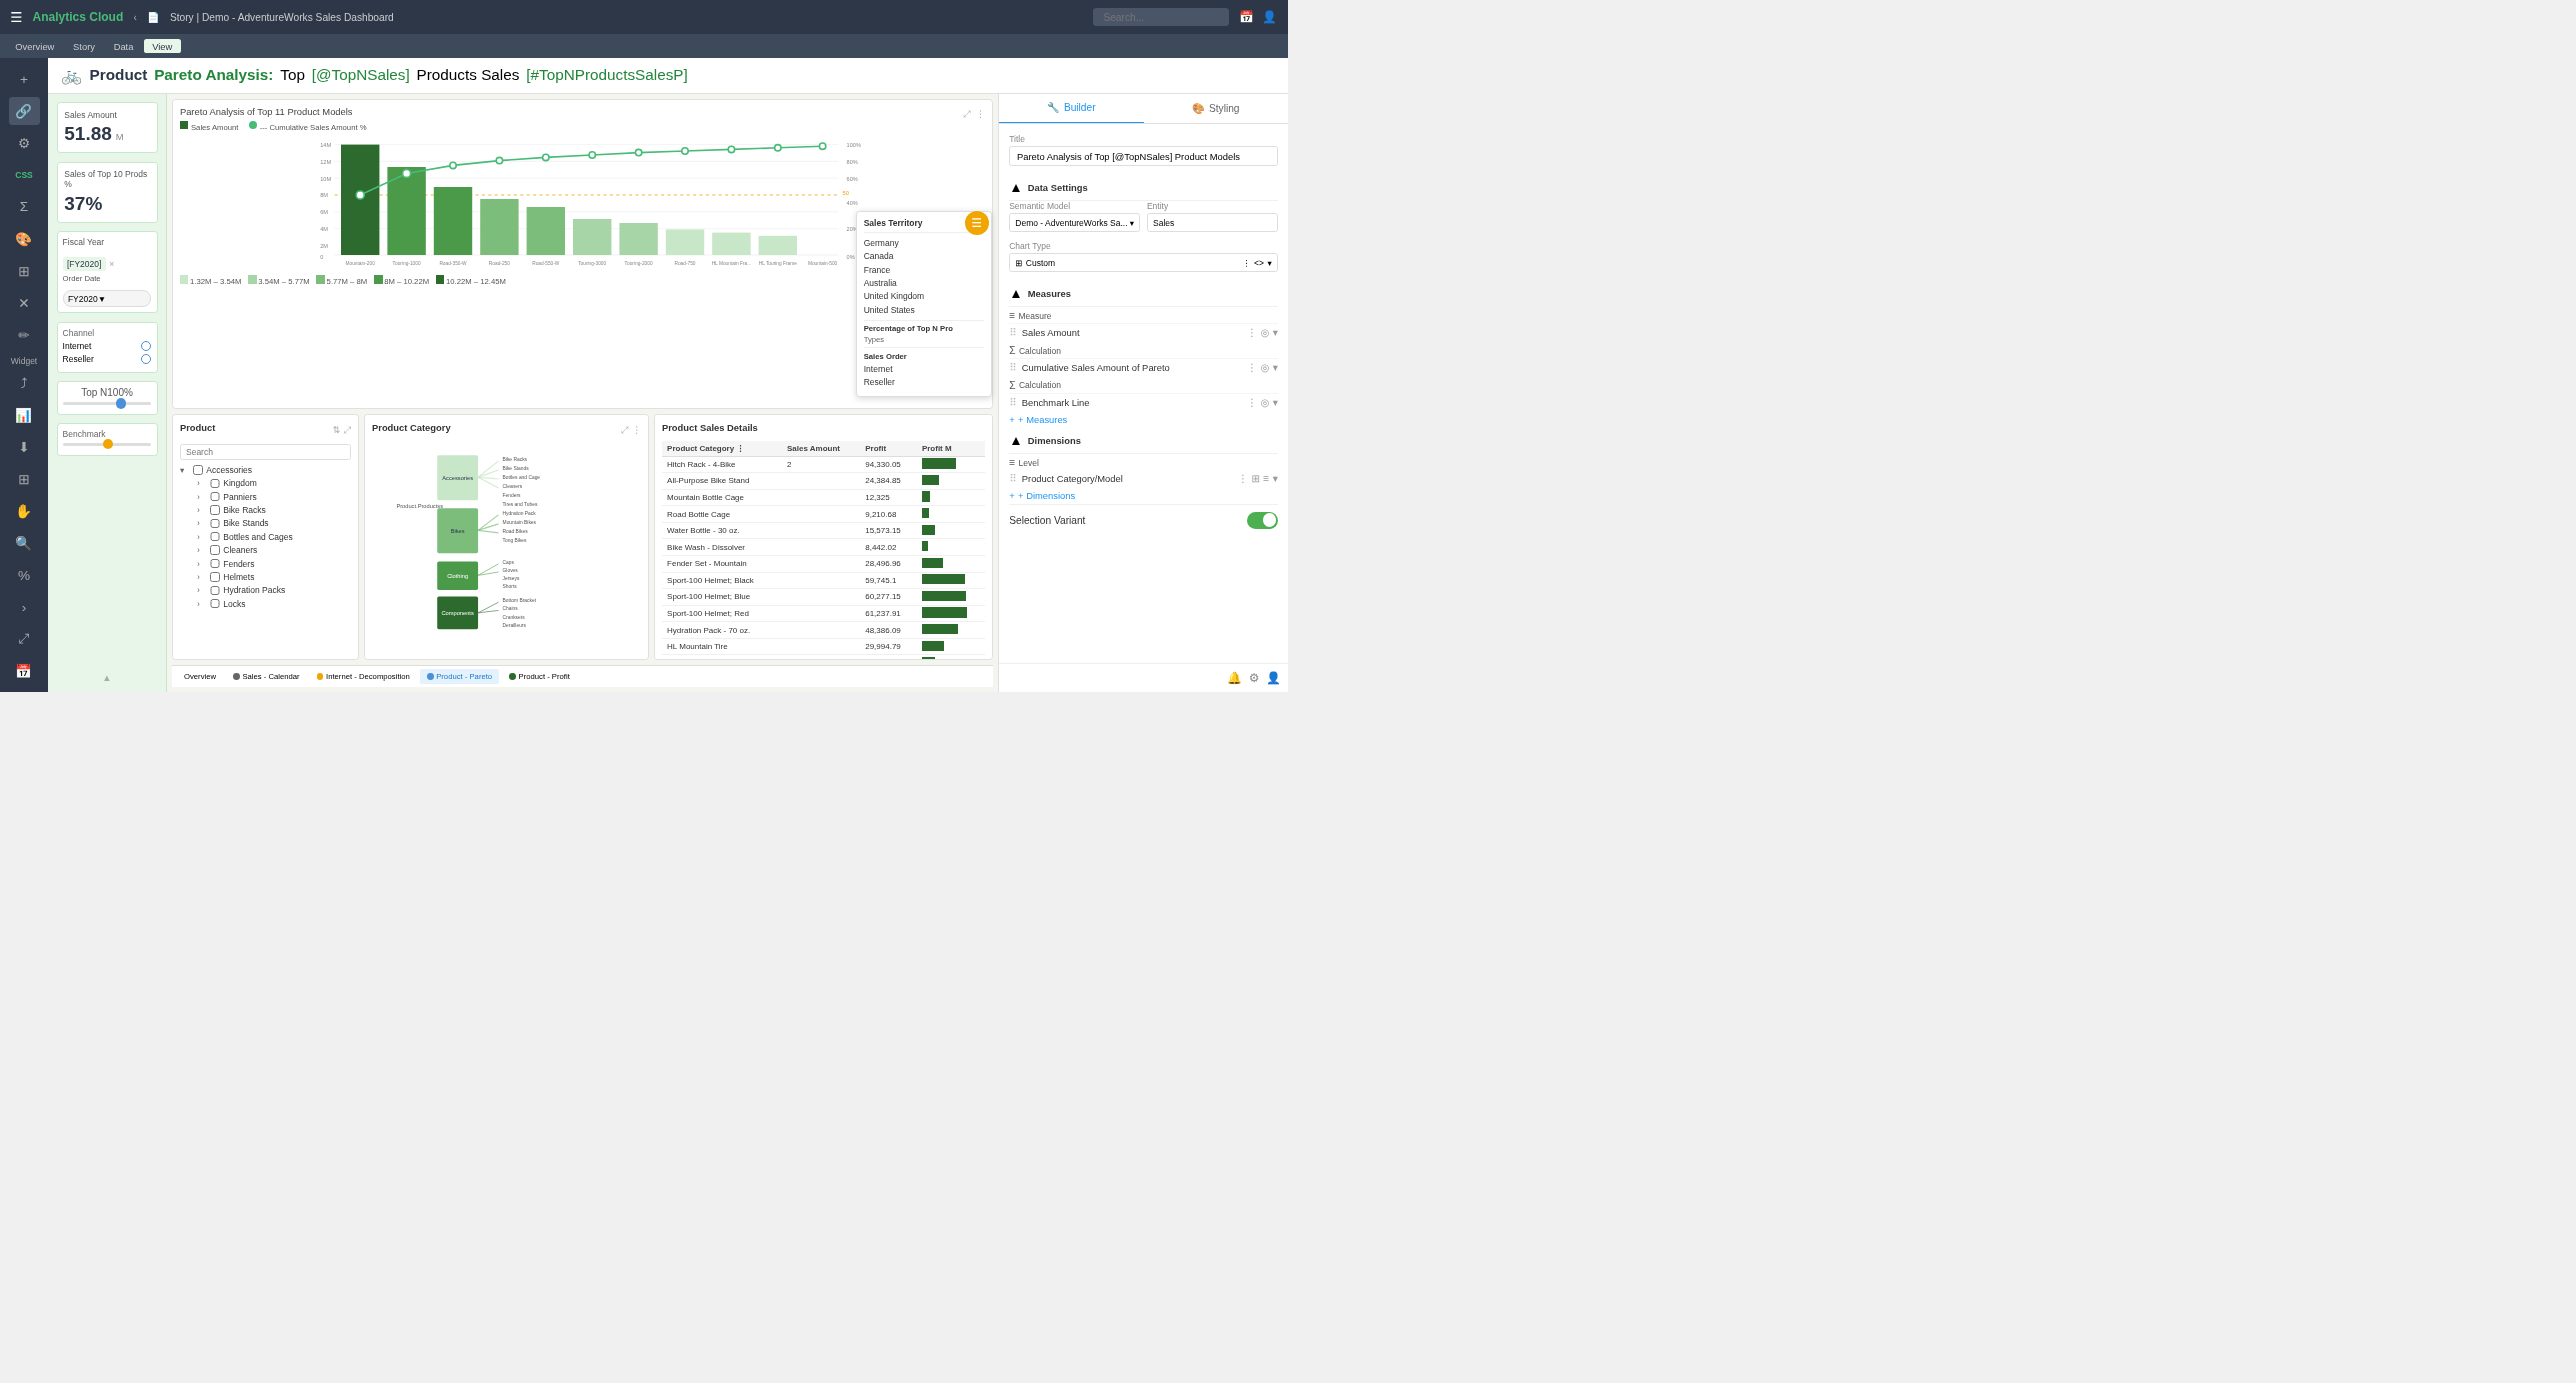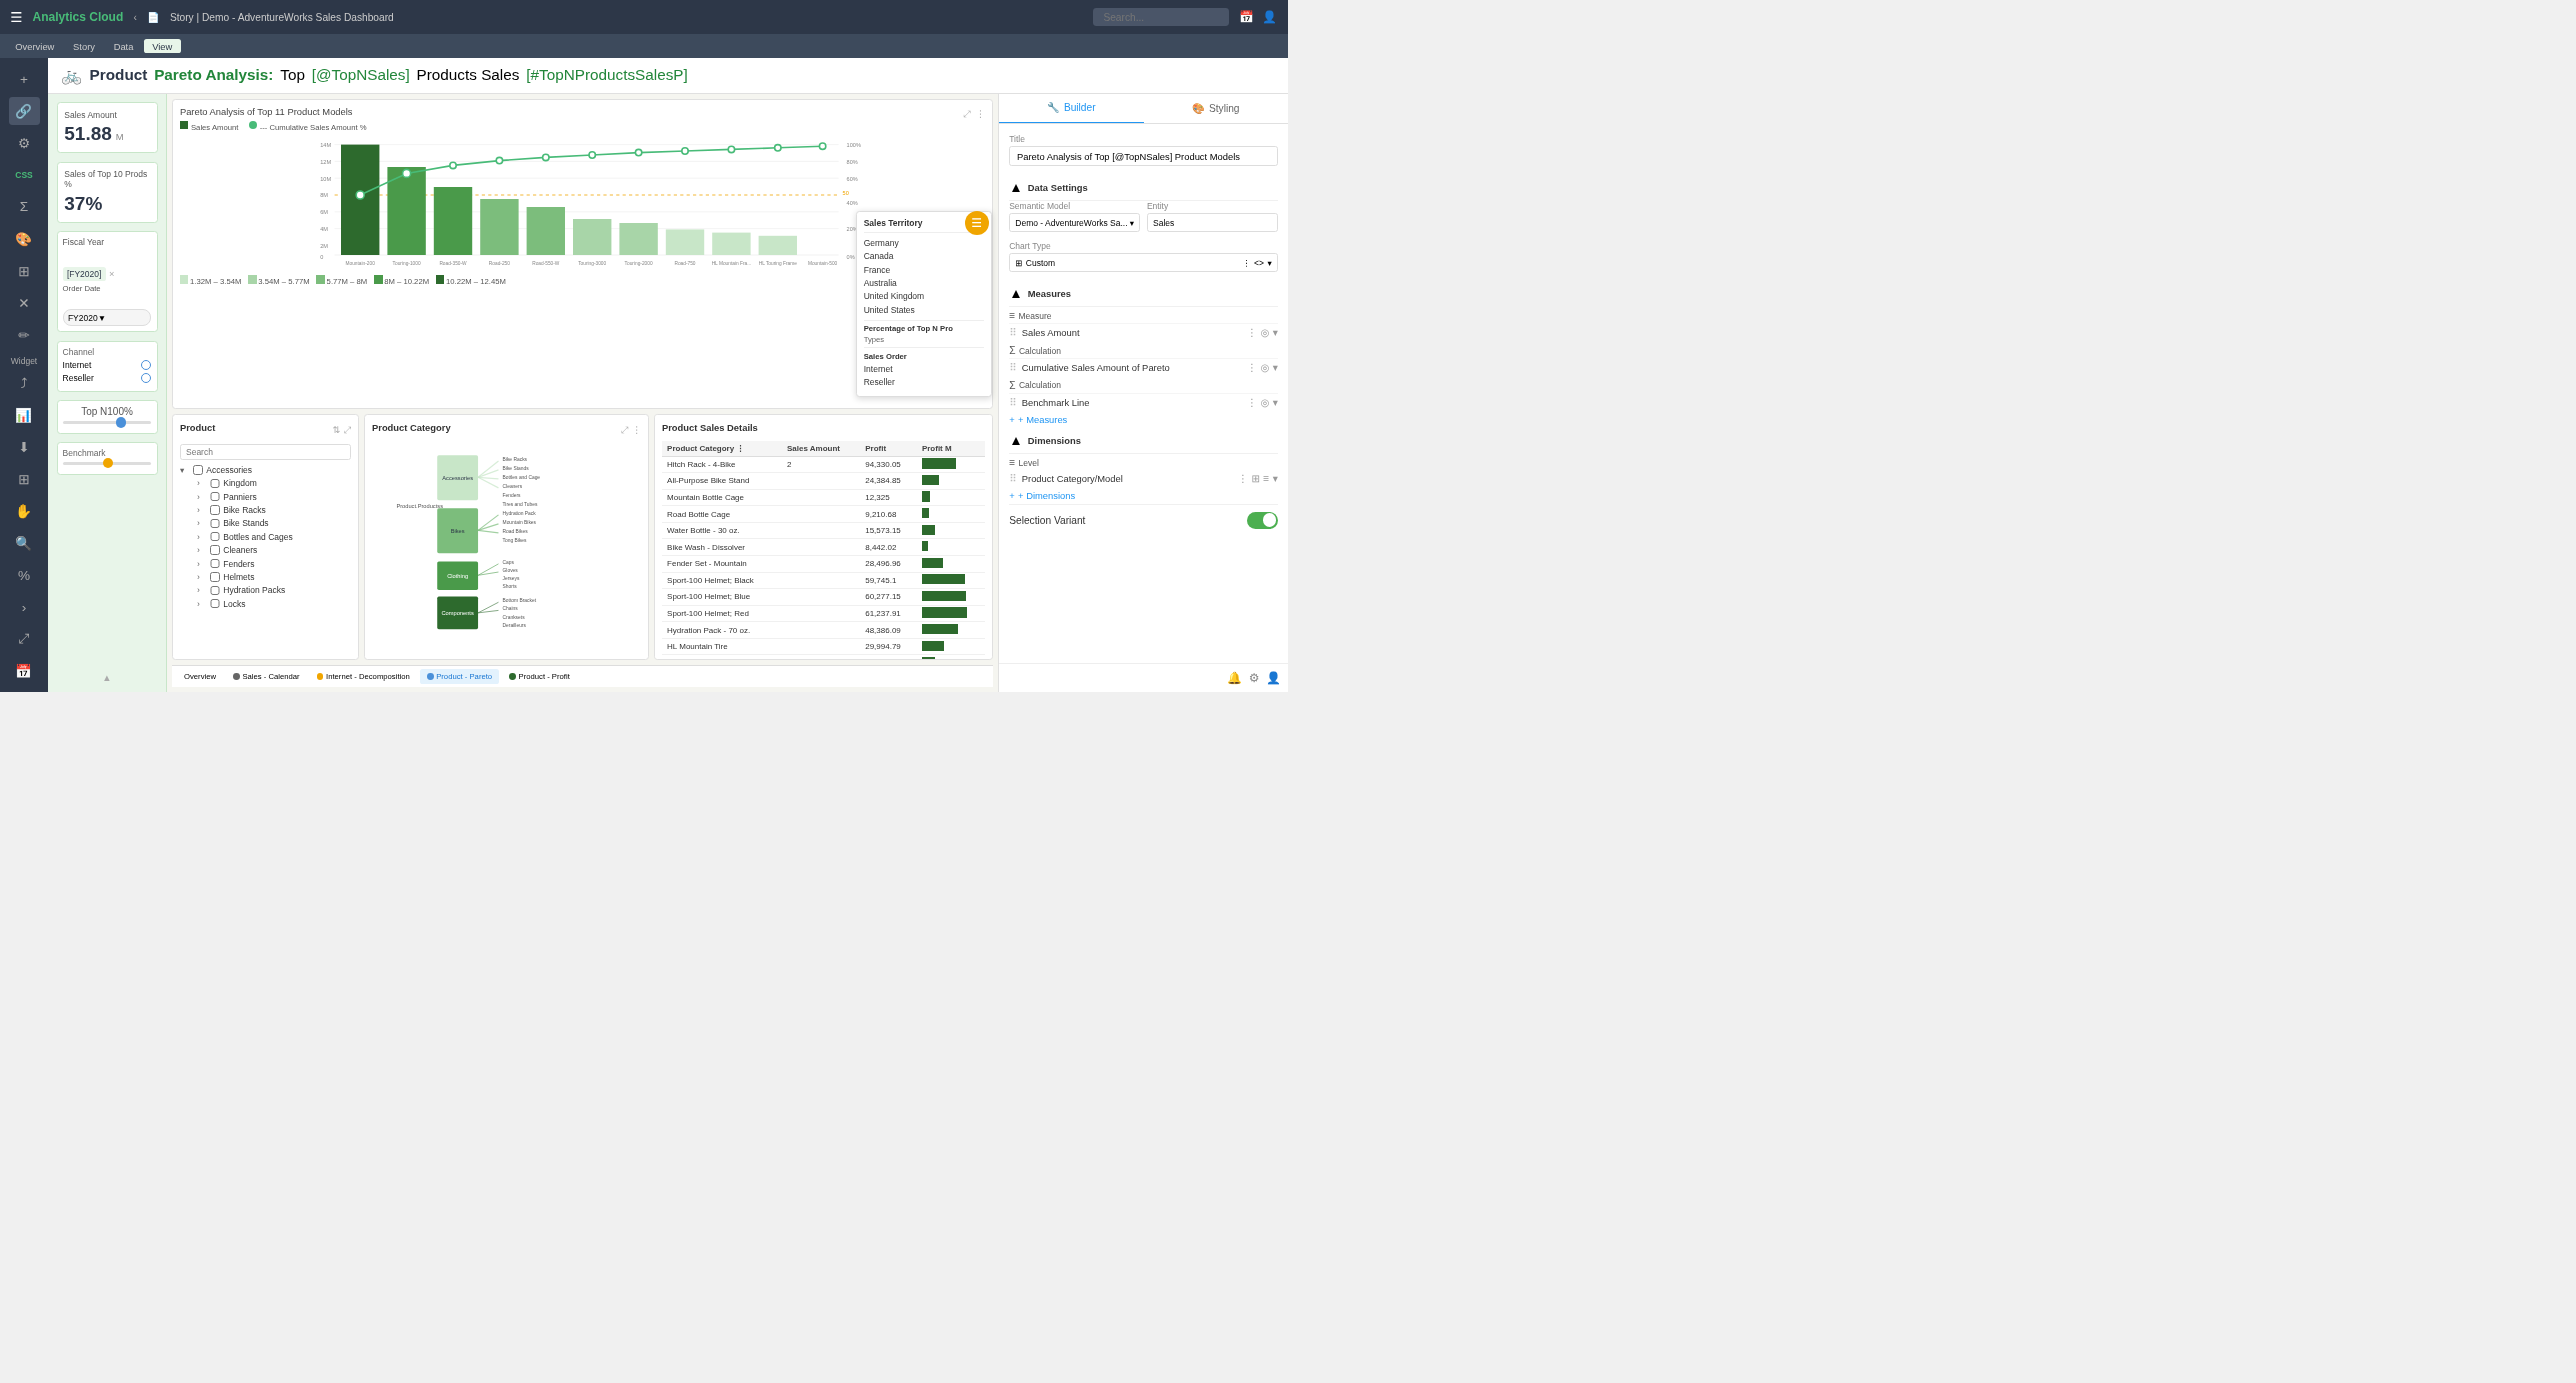--- a/index.html
+++ b/index.html
@@ -44,21 +44,21 @@
 
     
     .left-panel { width: 119px; background: #e8f5e9; padding: 8.5px; display: flex; flex-direction: column; gap: 8.5px; overflow-y: auto; border-right: 0.9px solid #c8e6c9; }
     .kpi-card { background: white; border-radius: 3.4px; padding: 6.8px; border: 0.9px solid #c8e6c9; }
     .kpi-label { font-size: 8.5px; color: #555; margin-bottom: 3.4px; }
     .kpi-unit { font-size: 9.4px; color: #888; }
     .filter-section { background: white; border-radius: 3.4px; padding: 5.1px; border: 0.9px solid #c8e6c9; }
     .filter-label { font-size: 8.5px; color: #666; margin-bottom: 3.4px; }
     .filter-tag { background: #e8f5e9; border-radius: 2.6px; padding: 1.7px 4.3px; font-size: 8.5px; color: #2d3748; display: flex; align-items: center; gap: 2.6px; }
     .filter-date { font-size: 7.7px; color: #555; }
-    .filter-dropdown { background: #f5f5f5; border: 0.9px solid #ddd; border-radius: 8px; padding: 2.6px 4.3px; font-size: 8.5px; width: 100%; margin-top: 16px; display: flex; }
+    .filter-dropdown { background: #f5f5f5; border: 0.9px solid #ddd; border-radius: 8px; padding: 2.6px 4.3px; font-size: 8.5px; width: 100%; margin-top: 7px; display: flex; }
     .channel-row { display: flex; align-items: center; justify-content: space-between; margin: 2.6px 0; }
     .radio-btn { width: 10.2px; height: 10.2px; border-radius: 50%; border: 1.7px solid #4a90d9; cursor: pointer; }
     .slider-track { background: #ddd; height: 3.4px; border-radius: 1.7px; position: relative; margin: 3.4px 0; }
     .slider-thumb { width: 10.2px; height: 10.2px; background: #4a90d9; border-radius: 50%; position: absolute; top: -3.4px; left: 60%; cursor: pointer; }
     .benchmark-slider-thumb { left: 45%; background: #f0a500; }
     .top-n-label { font-size: 10px; color: #555; display: flex; justify-content: center; }
 
     
     .middle-content { flex: 1; display: flex; flex-direction: column; gap: 5.1px; padding: 5.1px; overflow: hidden; }
 
@@ -202,21 +202,21 @@
             <span class="kpi-unit">M</span>
           </div>
         </div>
 
         <div class="kpi-card">
           <div class="kpi-label">Sales of Top 10 Prods %</div>
           <div style="font-size:19px; font-weight:bold; color:#2d3748;">37%</div>
         </div>
 
         <div class="filter-section">
-          <div style="font-size:8.5px; color:#555; margin-bottom:20px;">Fiscal Year</div>
+          <div style="font-size:8.5px; color:#555; margin-bottom:10px;">Fiscal Year</div>
           <div style="display:flex; gap:3.4px; align-items:center; margin-bottom:3.4px;">
             <span class="filter-tag">[FY2020]</span>
             <span style="color:#aaa; font-size:9.4px; cursor:pointer;">×</span>
           </div>
           <div class="filter-date">Order Date</div>
           <div class="filter-dropdown">
             <span>FY2020</span>
             <span>▼</span>
           </div>
         </div>

